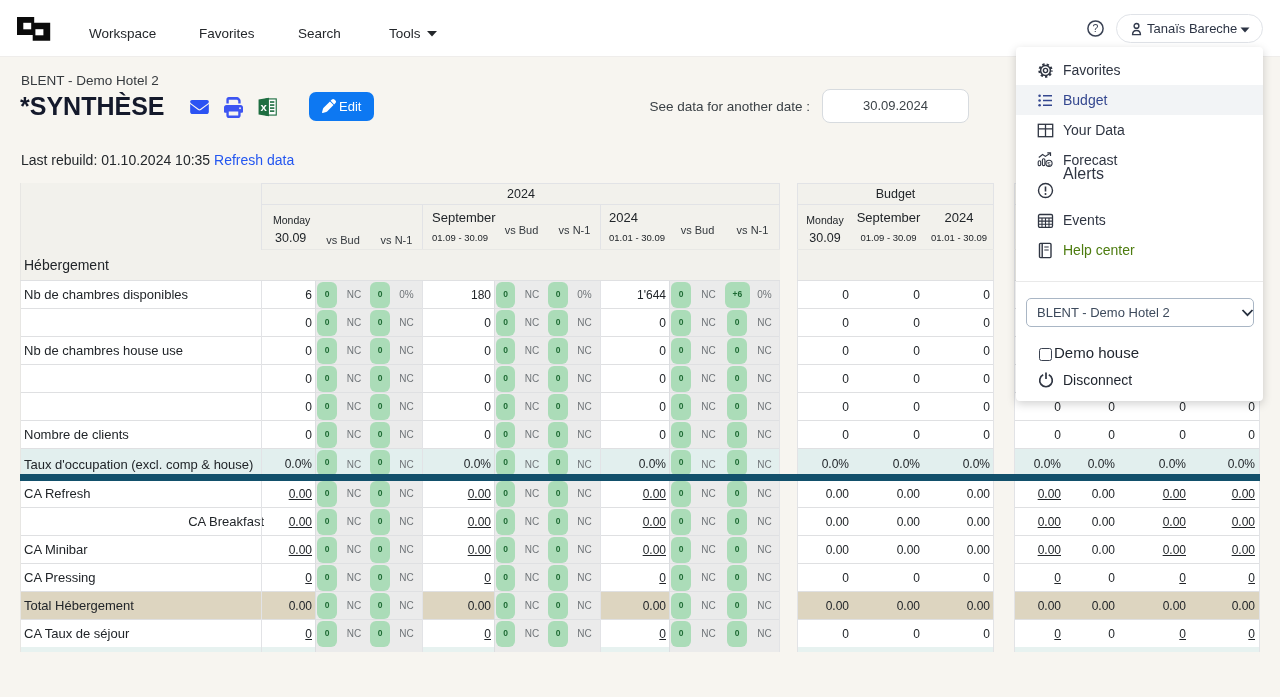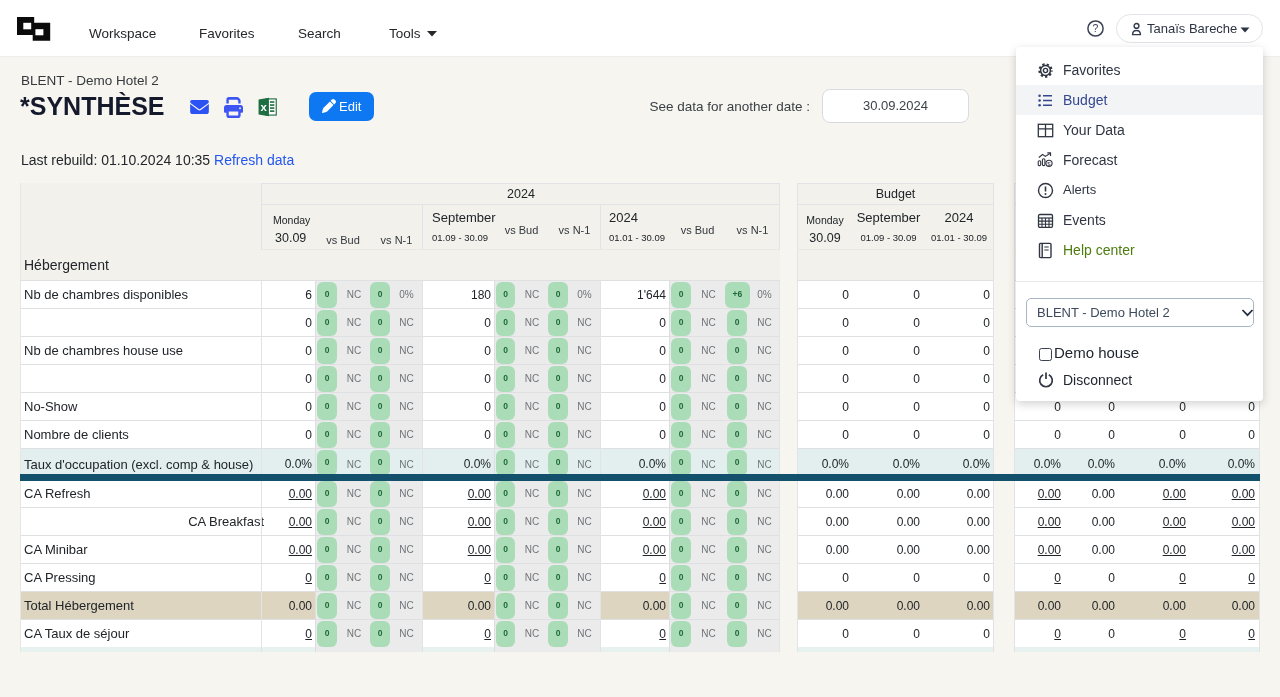--- a/index.html
+++ b/index.html
@@ -270,21 +270,20 @@
 <div style="position:absolute;left:670px;top:210px;width:22px;height:28px;background:#ebebeb;text-align:center;"></div>
 <div style="position:absolute;left:692px;top:210px;width:33px;height:28px;background:#ebebeb;"></div>
 <div style="position:absolute;left:725px;top:210px;width:24px;height:28px;background:#ebebeb;"></div>
 <div style="position:absolute;left:749px;top:210px;width:31px;height:28px;background:#ebebeb;"></div>
 <div style="position:absolute;left:670px;top:210px;width:22px;height:28px;text-align:center;padding-top:1px;"><span style="display:inline-block;background:#abdcb8;color:#1e6b34;border-radius:6px;height:25.5px;line-height:25.5px;padding:0 7.5px;font-size:8.5px;font-weight:bold;">0</span></div>
 <div style="position:absolute;left:692px;top:210px;width:33px;height:28px;font-size:10px;line-height:28px;text-align:center;padding-left:0px;color:#6f7478;">NC</div>
 <div style="position:absolute;left:725px;top:210px;width:24px;height:28px;text-align:center;padding-top:1px;"><span style="display:inline-block;background:#abdcb8;color:#1e6b34;border-radius:6px;height:25.5px;line-height:25.5px;padding:0 7.5px;font-size:8.5px;font-weight:bold;">0</span></div>
 <div style="position:absolute;left:749px;top:210px;width:31px;height:28px;font-size:10px;line-height:28px;text-align:center;padding-left:0px;color:#6f7478;">NC</div>
 <div style="position:absolute;left:797px;top:210px;width:197px;height:28px;background:#fff;"></div>
 <div style="position:absolute;left:1014px;top:210px;width:246px;height:28px;background:#fff;"></div>
-<div style="position:absolute;left:24px;top:210px;width:240px;height:28px;font-size:13px;line-height:28px;text-align:left;padding-left:0px;color:#212529;white-space:nowrap;overflow:visible;">No-Show</div>
 <div style="position:absolute;left:262px;top:210px;width:54px;height:28px;font-size:12px;line-height:28px;text-align:right;padding-right:4px;color:#212529;">0</div>
 <div style="position:absolute;left:423px;top:210px;width:72px;height:28px;font-size:12px;line-height:28px;text-align:right;padding-right:4px;color:#212529;">0</div>
 <div style="position:absolute;left:601px;top:210px;width:69px;height:28px;font-size:12px;line-height:28px;text-align:right;padding-right:4px;color:#212529;">0</div>
 <div style="position:absolute;left:797px;top:210px;width:56px;height:28px;font-size:12px;line-height:28px;text-align:right;padding-right:4px;color:#212529;">0</div>
 <div style="position:absolute;left:853px;top:210px;width:71px;height:28px;font-size:12px;line-height:28px;text-align:right;padding-right:4px;color:#212529;">0</div>
 <div style="position:absolute;left:924px;top:210px;width:70px;height:28px;font-size:12px;line-height:28px;text-align:right;padding-right:4px;color:#212529;">0</div>
 <div style="position:absolute;left:1014px;top:210px;width:52px;height:28px;font-size:12px;line-height:28px;text-align:right;padding-right:5px;color:#212529;">0</div>
 <div style="position:absolute;left:1066px;top:210px;width:54px;height:28px;font-size:12px;line-height:28px;text-align:right;padding-right:5px;color:#212529;">0</div>
 <div style="position:absolute;left:1120px;top:210px;width:71px;height:28px;font-size:12px;line-height:28px;text-align:right;padding-right:5px;color:#212529;">0</div>
 <div style="position:absolute;left:1191px;top:210px;width:69px;height:28px;font-size:12px;line-height:28px;text-align:right;padding-right:5px;color:#212529;">0</div>
@@ -690,21 +689,21 @@
 <div style="position:absolute;left:1014px;top:66px;width:246px;height:1px;background:#e8e8e5;"></div>
 <div style="position:absolute;left:1014px;top:97px;width:246px;height:1px;background:#dfe0e2;"></div>
 <div style="position:absolute;left:20px;top:291px;width:1240px;height:7px;background:#12506b;z-index:5;"></div>
 </div>
 <div style="position:absolute;left:1016px;top:47px;width:247px;height:354px;background:#fff;border-radius:4px;box-shadow:0 3px 10px rgba(0,0,0,0.18);z-index:30;">
 <div style="position:absolute;left:0;top:38px;width:247px;height:30px;background:#f2f4f6;"></div>
 <div style="position:absolute;left:47px;top:8px;height:30px;line-height:30px;font-size:14px;color:#2f3542;">Favorites</div>
 <div style="position:absolute;left:47px;top:38px;height:30px;line-height:30px;font-size:14px;color:#34478f;">Budget</div>
 <div style="position:absolute;left:47px;top:68px;height:30px;line-height:30px;font-size:14px;color:#2f3542;">Your Data</div>
 <div style="position:absolute;left:47px;top:98px;height:30px;line-height:30px;font-size:14px;color:#2f3542;">Forecast</div>
-<div style="position:absolute;left:47px;top:128px;height:30px;line-height:30px;font-size:13px;color:#2f3542;">Alerts</div>
+<div style="position:absolute;left:47px;top:112px;height:30px;line-height:30px;font-size:16px;color:#2f3542;">Alerts</div>
 <div style="position:absolute;left:47px;top:158px;height:30px;line-height:30px;font-size:14px;color:#2f3542;">Events</div>
 <div style="position:absolute;left:47px;top:188px;height:30px;line-height:30px;font-size:14px;color:#4d7c0f;">Help center</div>
 <svg style="position:absolute;left:21px;top:15px;" width="17" height="17" viewBox="0 0 17 17">
       <circle cx="8.5" cy="8.5" r="6.1" fill="none" stroke="#2f3542" stroke-width="2.2" stroke-dasharray="2.3 2.03" stroke-dashoffset="1.15"></circle>
       <circle cx="8.5" cy="8.5" r="4.9" fill="none" stroke="#2f3542" stroke-width="1.5"></circle>
       <circle cx="8.5" cy="8.5" r="2.1" fill="none" stroke="#2f3542" stroke-width="1.4"></circle>
     </svg>
 <svg style="position:absolute;left:21px;top:45px;" width="17" height="17" viewBox="0 0 17 17">
       <circle cx="2.6" cy="3.7" r="1.3" fill="#34478f"></circle>
       <circle cx="2.6" cy="8.5" r="1.3" fill="#34478f"></circle>

